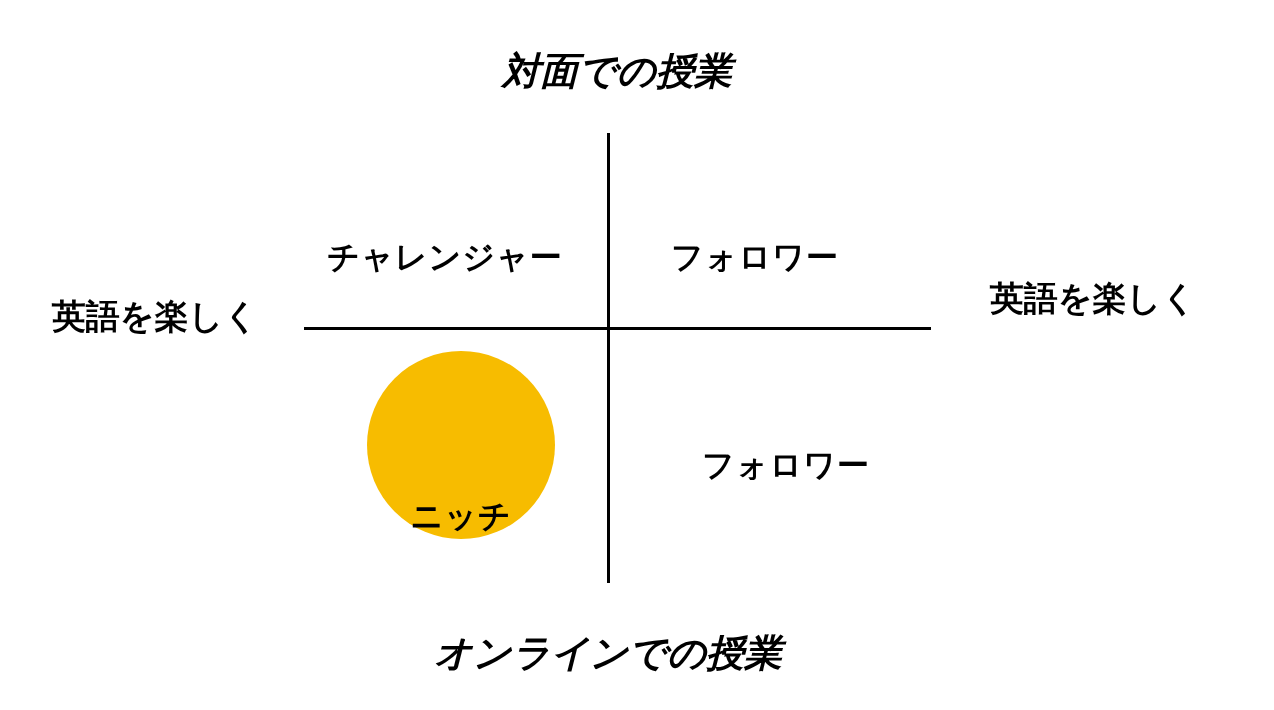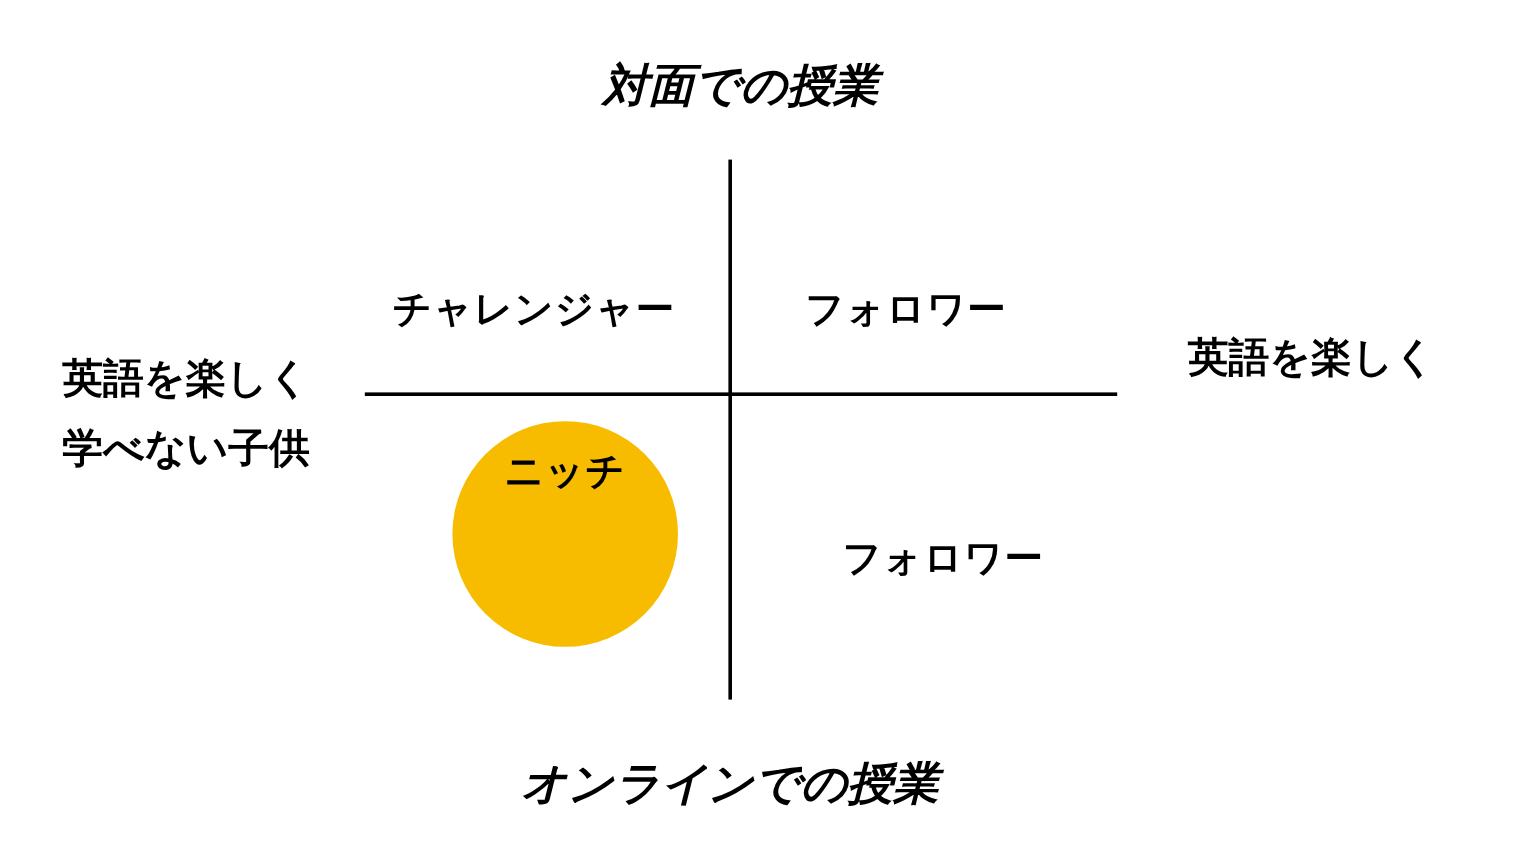--- a/index.html
+++ b/index.html
@@ -4,35 +4,34 @@
 <style>
   html, body { margin:0; padding:0; background:#ffffff; }
   body { width:1274px; height:710px; position:relative; overflow:hidden;
          font-family: "DejaVu Sans", "Liberation Sans", sans-serif; color:#000; }
   .abs { position:absolute; }
   .axis-title { font-size:38px; font-weight:bold; text-align:center; white-space:nowrap; }
   .side-label { font-size:34px; font-weight:bold; text-align:center; line-height:58px; white-space:nowrap;font-family:Liberation Serif, serif; }
   .quad-label { font-size:32px; font-weight:bold; text-align:center; white-space:nowrap; letter-spacing:1px;margin-top:20px; }
   .vline { left:607px; top:133px; width:3px; height:450px; background:#000; }
   .hline { left:304px; top:327px; width:627px; height:3px; background:#000; }
-  .circle { left:377px; top:351px; width:188px; height:188px; border-radius:50%;
-            display:flex; align-items:flex-start; justify-content:center; }
+  .circle { left:367px; top:351px; width:188px; height:188px; border-radius:50%;
+            display:flex; align-items:flex-end; justify-content:center; }
 </style>
 </head>
 <body>
 
 <div>
 
   <div class="abs axis-title" style="left:417px; top:46px; width:400px;font-style:italic;">対面での授業</div>
 
   <div class="abs axis-title" style="left:358px; top:628px; width:500px;font-style:italic;">オンラインでの授業</div>
 
   <div class="abs side-label" style="left:20px; top:288px; width:270px;">
     <div>英語を楽しく</div>
-    <div>学べない子供</div>
   </div>
 
   <div class="abs side-label" style="left:958px; top:270px; width:270px;">
     <div>英語を楽しく</div>
   </div>
 
   <div class="abs vline"></div>
   <div class="abs hline"></div>
 
   <div class="abs quad-label" style="left:305px; top:216px; width:280px;">チャレンジャー</div>

